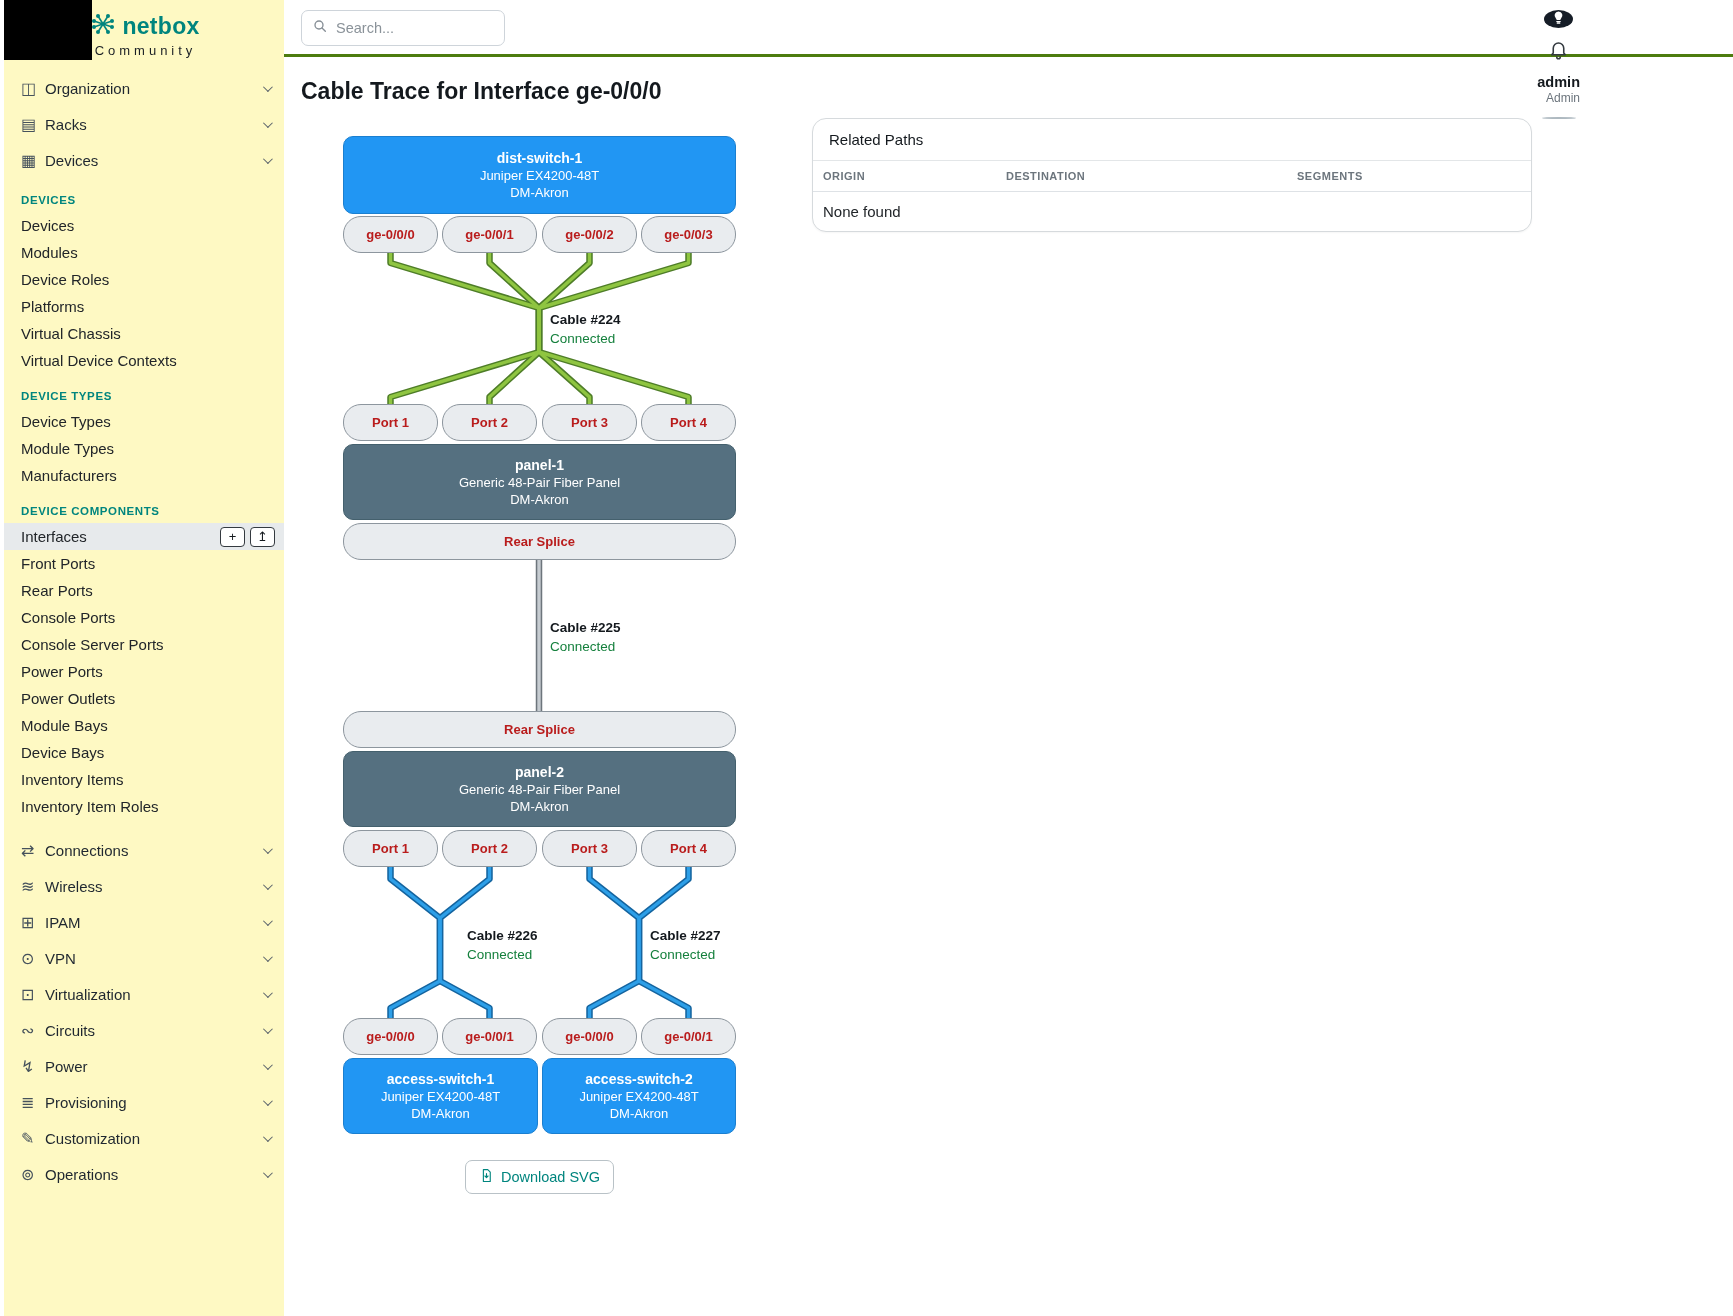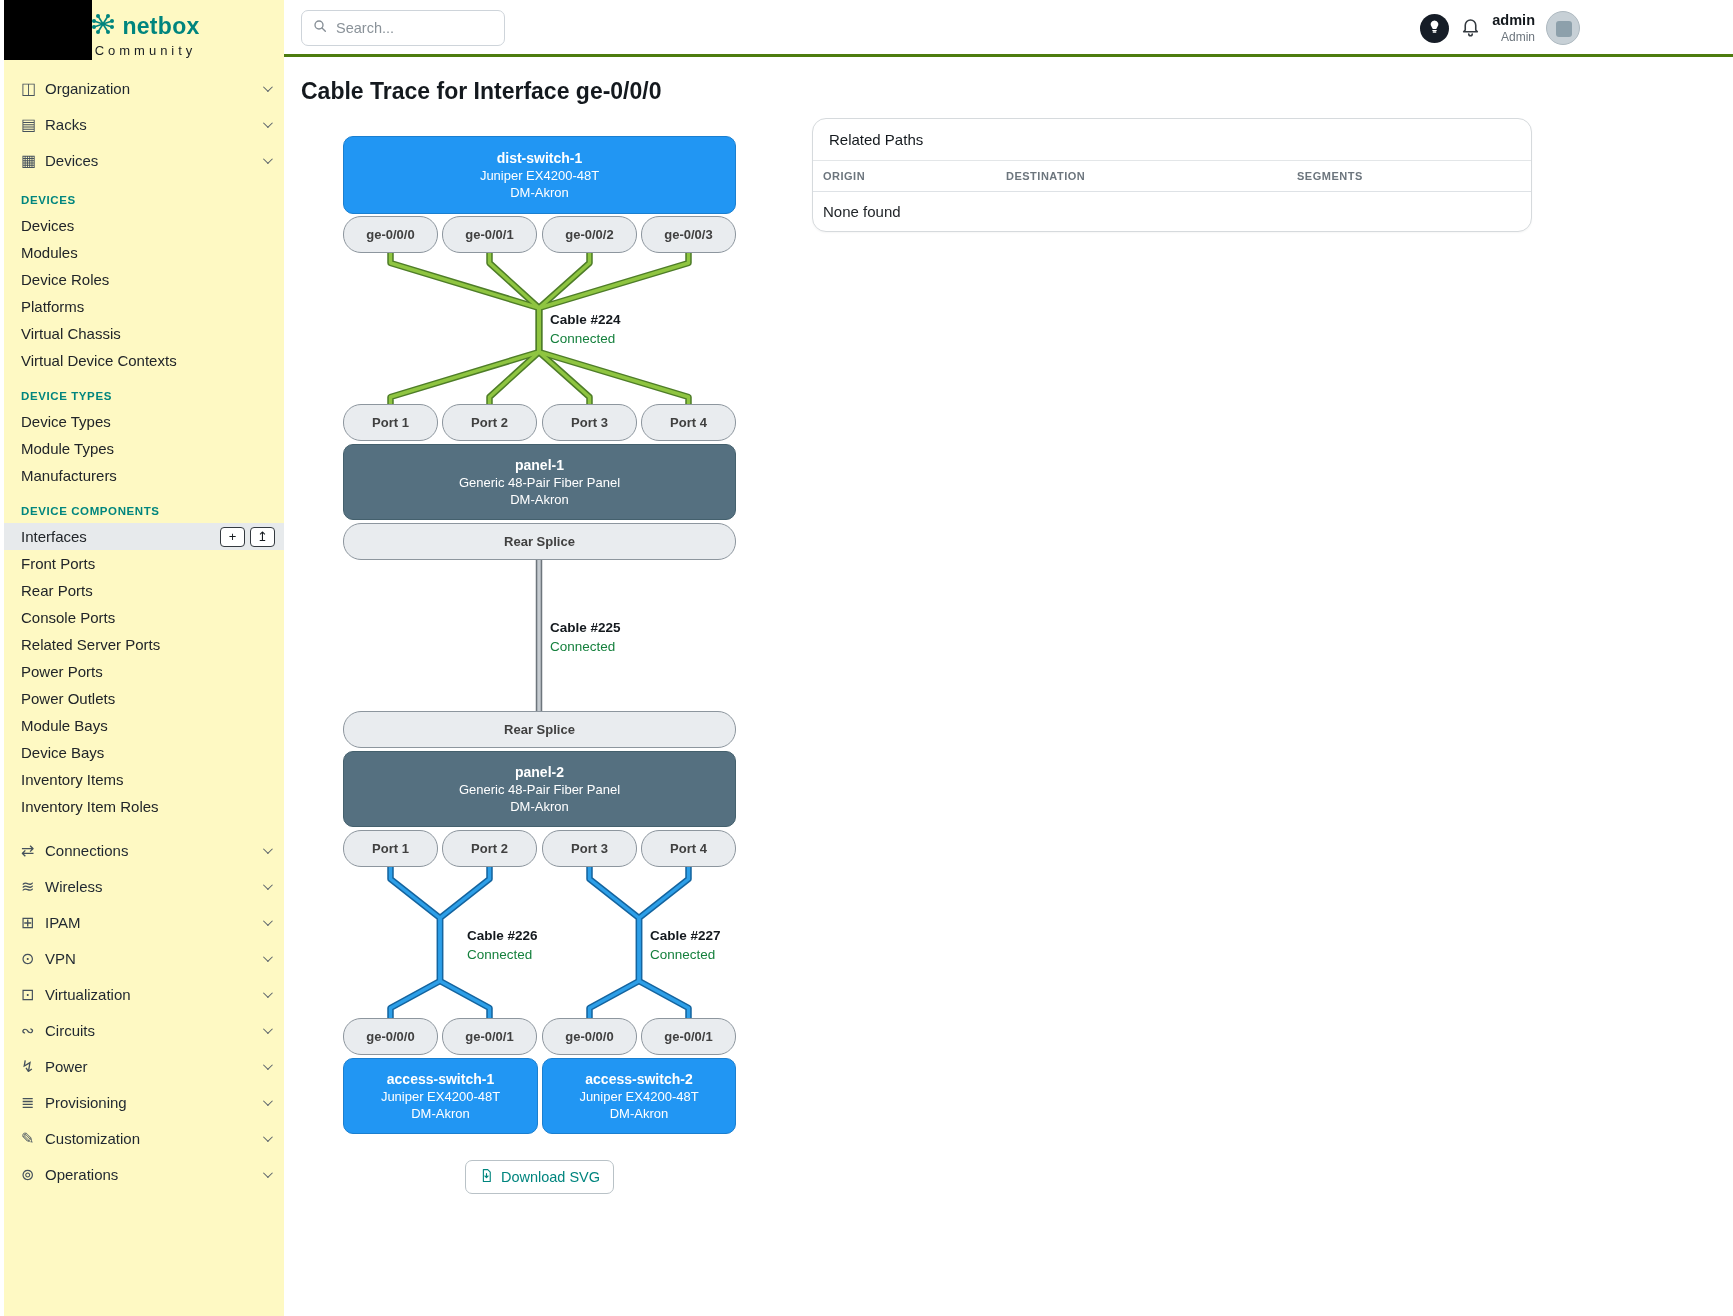--- a/index.html
+++ b/index.html
@@ -31,21 +31,21 @@
     align-items: center; justify-content: center; padding: 0; }
 
   
   .main { position: absolute; left: 284px; top: 0; width: 1449px; height: 1316px; background: #fff; }
   .topbar { position: relative; height: 57px; border-bottom: 3px solid #4d7c0f; background: #fff; }
   .searchbox { position: absolute; left: 17px; top: 10px; width: 204px; height: 36px; border: 1px solid #ced4da;
     border-radius: 7px; background: #fff; display: flex; align-items: center; padding: 0 10px; gap: 8px; cursor: text; }
   .searchbox input { border: none; outline: none; width: 140px; font-size: 14.5px; color: #212529;
     font-family: "Liberation Sans", sans-serif; background: transparent; }
   .searchbox input::placeholder { color: #8a9299; }
-  .top-right { position: absolute; right: 153px; top: 10px; height: 36px; display: flex; align-items: center; gap: 11px; }
+  .top-right { position: absolute; right: 153px; top: 10px; height: 36px; display: flex; align-items: center; gap: 11px; flex-direction: column; }
   .bulb-btn { width: 29px; height: 29px; border-radius: 50%; background: #161d27; border: none; cursor: pointer;
     display: flex; align-items: center; justify-content: center; }
   .bell-btn { background: none; border: none; cursor: pointer; display: flex; align-items: center; }
   .userinfo { text-align: right; cursor: pointer; line-height: 1.2; }
   .uname { font-size: 14.5px; font-weight: 700; color: #14191e; }
   .urole { font-size: 12px; color: #6c757d; }
   .avatar { width: 34px; height: 34px; border-radius: 50%; background: #c7d0d6; border: 1px solid #aeb9c0;
     cursor: pointer; position: relative; overflow: hidden; }
   .avatar::after { content: ""; position: absolute; left: 9px; top: 9px; width: 16px; height: 16px;
     background: #8da0ab; border-radius: 3px; }
@@ -59,21 +59,21 @@
 
   .node { position: absolute; border-radius: 10px; color: #fff; text-align: center; display: flex;
     flex-direction: column; justify-content: center; gap: 2px; z-index: 1; cursor: pointer; }
   .node-blue { background: #2196f3; border: 1px solid #1a7fd0; }
   .node-slate { background: #557080; border: 1px solid #44606d; }
   .n-name { font-size: 14px; font-weight: 700; }
   .n-sub { font-size: 13px; }
 
   .port { position: absolute; height: 37px; background: #e9ecef; border: 1px solid #8d969e; border-radius: 18px;
     display: flex; align-items: center; justify-content: center; font-size: 13px; font-weight: 700;
-    color: #404040; z-index: 1; cursor: pointer; }
+    color: #b91c1c; z-index: 1; cursor: pointer; }
 
   .cable-label { position: absolute; z-index: 2; width: 120px; text-align: left; cursor: pointer; }
   .c-name { font-size: 13.5px; font-weight: 700; color: #14191e; }
   .c-status { margin-top: 4px; font-size: 13.5px; color: #15803d; }
 
   .download-row { margin-top: 26px; display: flex; justify-content: center; }
   .download-btn { display: inline-flex; align-items: center; gap: 7px; padding: 7px 13px; background: #fff;
     border: 1px solid #b9c2c7; border-radius: 7px; color: #00857e; font-size: 14.5px; font-weight: 500;
     cursor: pointer; font-family: "Liberation Sans", sans-serif; }
 
@@ -179,21 +179,21 @@
     <div class="nav-item">
         <span>Front Ports</span>
       </div>
     <div class="nav-item">
         <span>Rear Ports</span>
       </div>
     <div class="nav-item">
         <span>Console Ports</span>
       </div>
     <div class="nav-item">
-        <span>Related Server Ports</span>
+        <span>Console Server Ports</span>
       </div>
     <div class="nav-item">
         <span>Power Ports</span>
       </div>
     <div class="nav-item">
         <span>Power Outlets</span>
       </div>
     <div class="nav-item">
         <span>Module Bays</span>
       </div>

